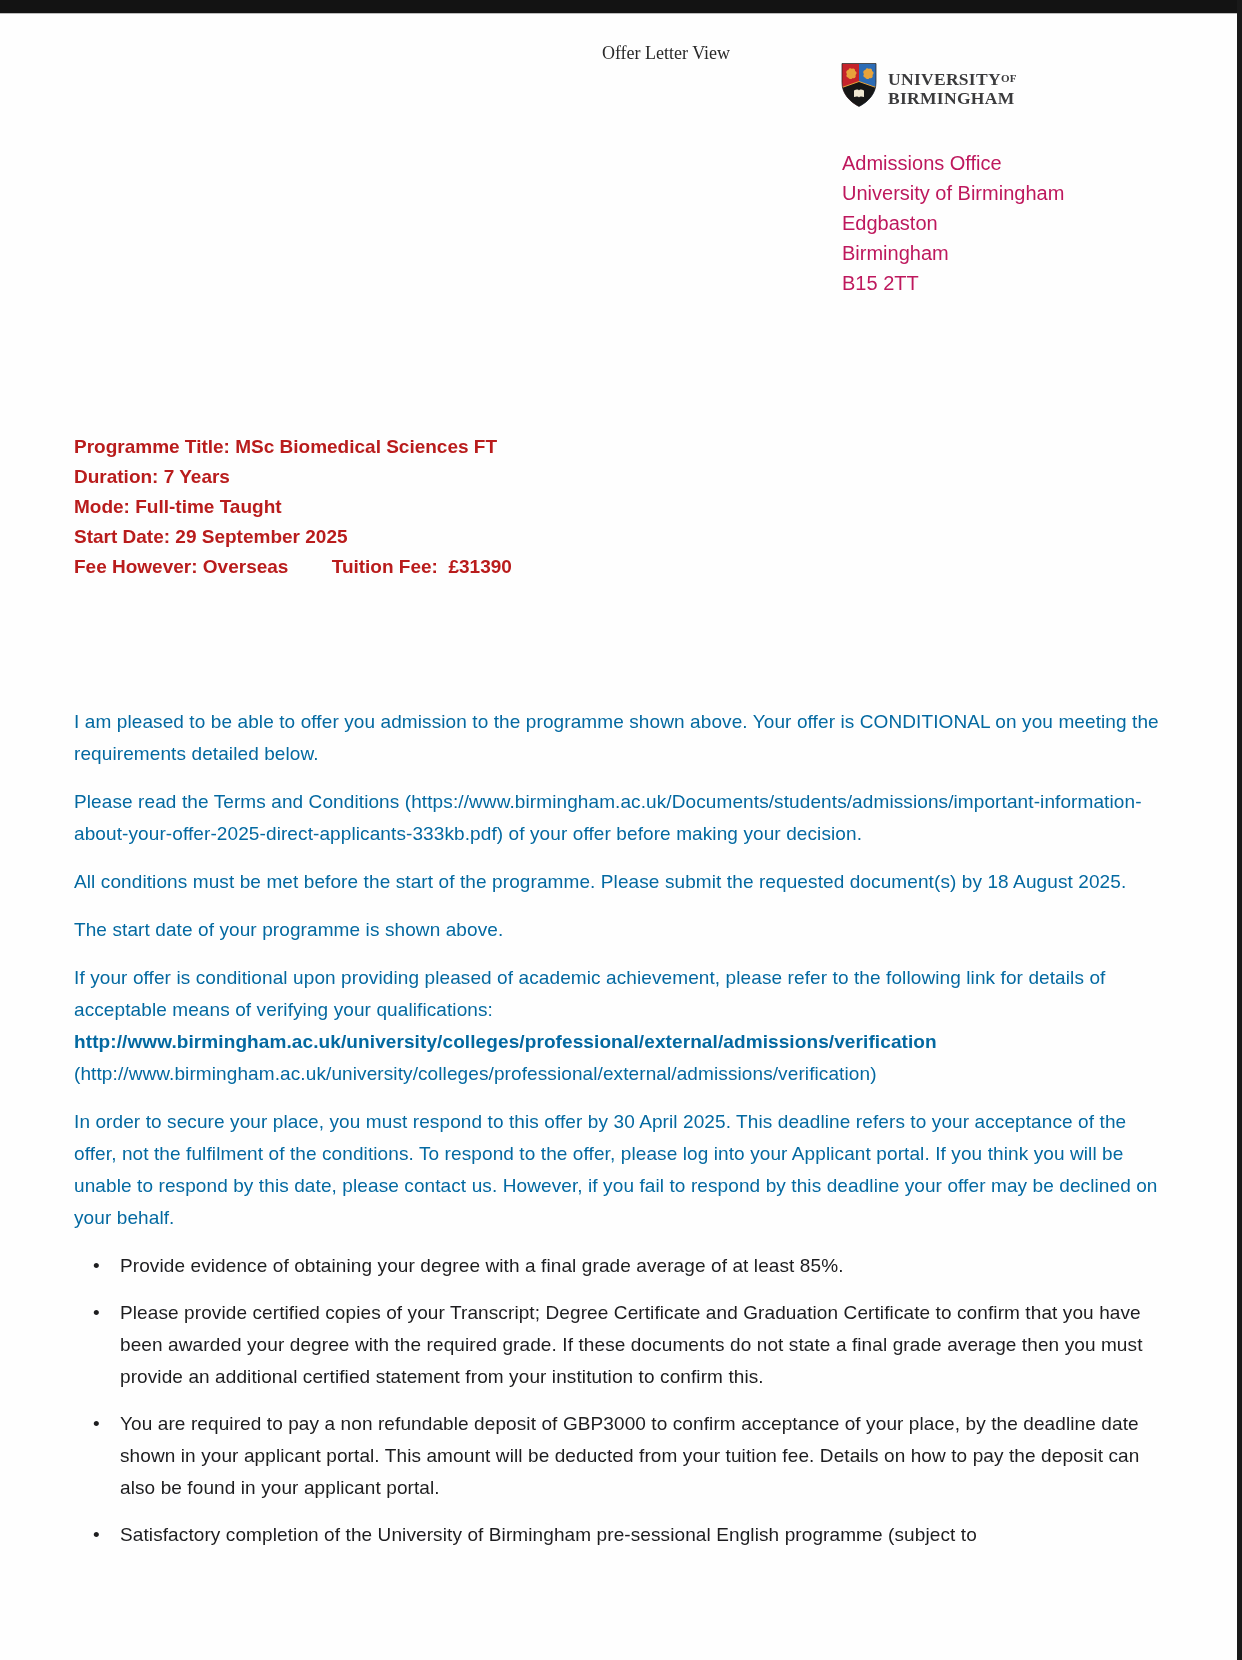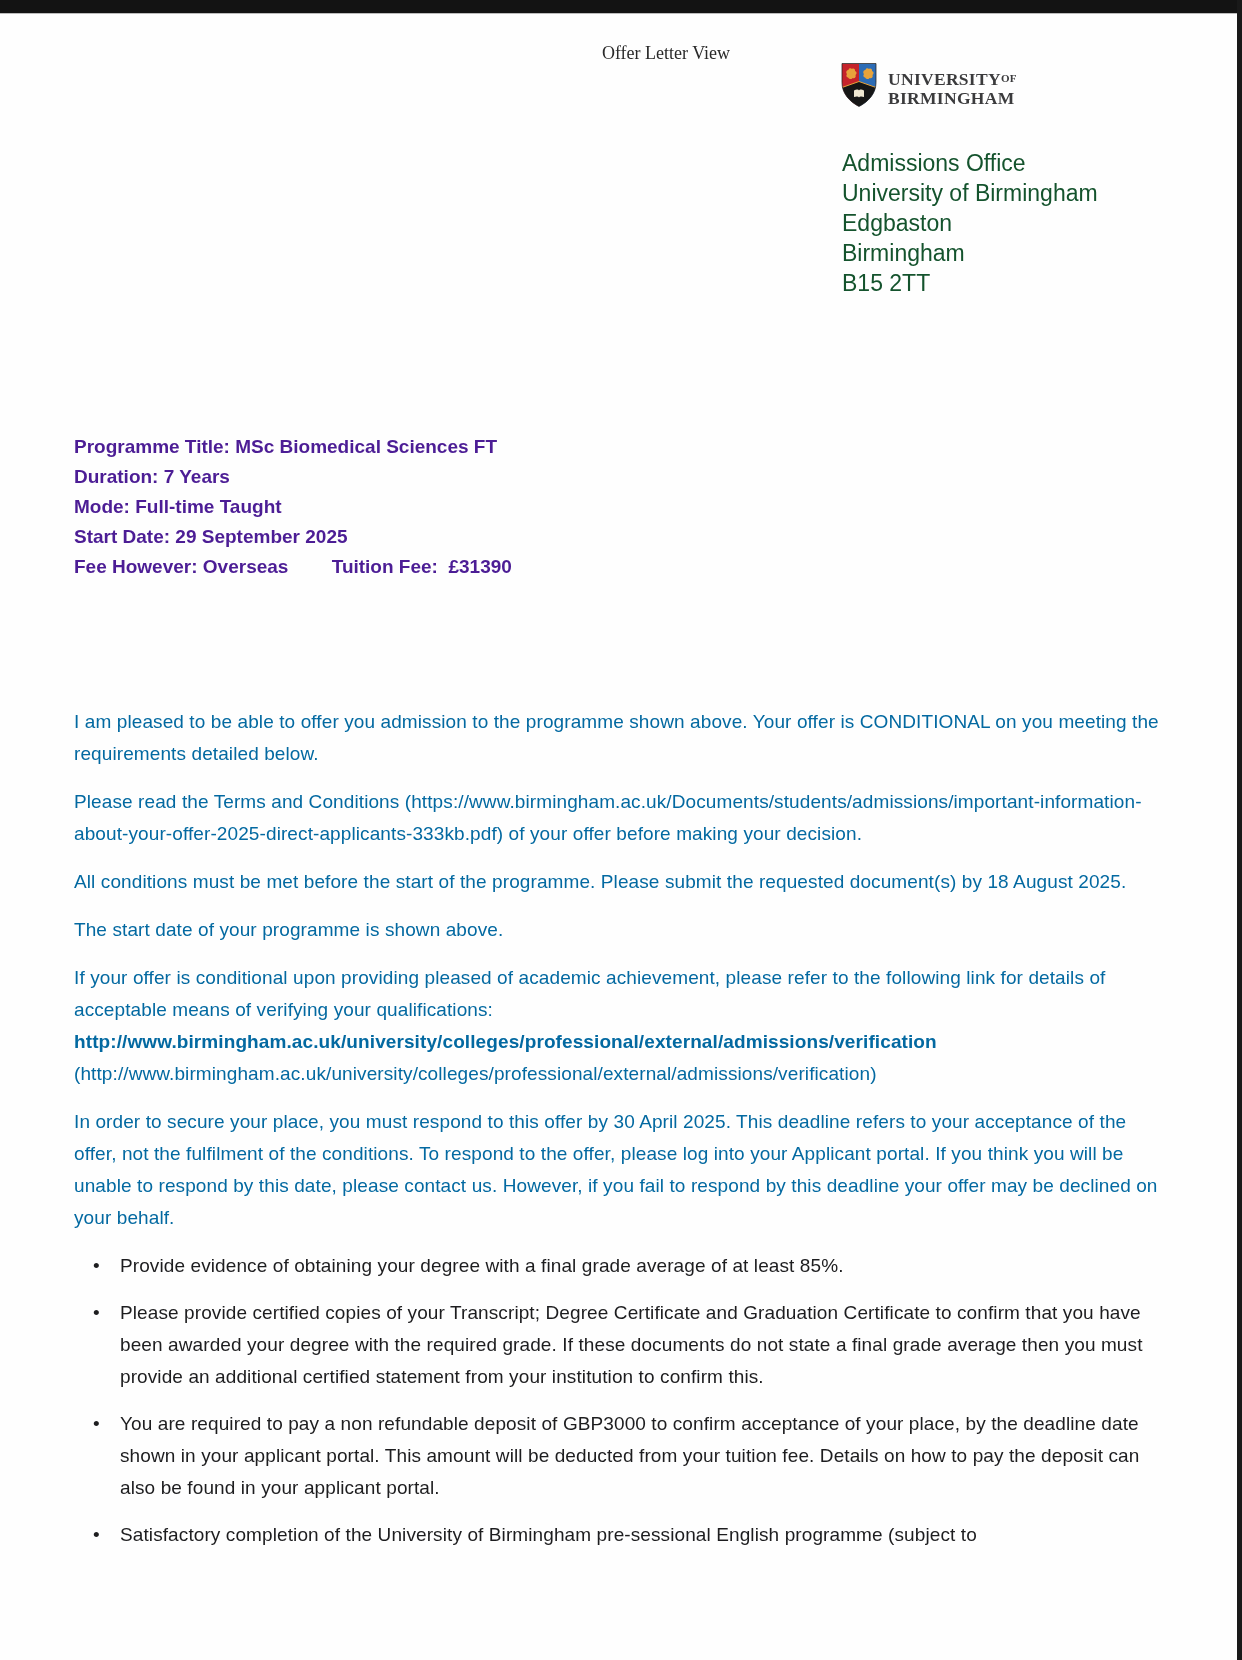--- a/index.html
+++ b/index.html
@@ -15,22 +15,22 @@
     font-family:"Liberation Serif","DejaVu Serif",serif;font-size:18px;line-height:22px;color:#2a2a2a;
   }
   .brand{display:flex;align-items:flex-start;margin-left:766px;margin-top:-2px;height:46px;}
   .crest{display:inline-block;width:38px;height:46px;flex:0 0 auto;}
   .wordmark{
     margin-left:10px;margin-top:6px;
     font-family:"Liberation Serif","DejaVu Serif",serif;font-weight:700;
     font-size:17.5px;line-height:19px;letter-spacing:0.3px;color:#3b3b3d;
   }
   .wm-of{font-size:11px;vertical-align:3.5px;letter-spacing:0.2px;}
-  .address{margin-left:768px;margin-top:40px;font-size:23px;line-height:30px;color:#14532d;}
-  .programme{margin-top:134px;font-weight:700;font-size:19px;line-height:30px;color:#4c1d95;}
+  .address{margin-left:768px;margin-top:40px;font-size:20px;line-height:30px;color:#be185d;}
+  .programme{margin-top:134px;font-weight:700;font-size:19px;line-height:30px;color:#b91c1c;}
   .fee-line span{white-space:pre-wrap;}
   .fee-gap{margin-left:38px;}
   .para{margin:0 0 16px 0;font-size:19px;line-height:32px;letter-spacing:0.1px;color:#0369a1;overflow-wrap:break-word;}
   .para.first{margin-top:124px;}
   .bold-link{font-weight:700;}
   ul.conditions{margin:0;padding:0 0 0 46px;font-size:19px;line-height:32px;letter-spacing:0.1px;}
   ul.conditions li{list-style:none;position:relative;margin-bottom:15px;padding-left:0;}
   ul.conditions li::before{content:"\2022";position:absolute;left:-27px;top:0;}
 </style>
 </head>

